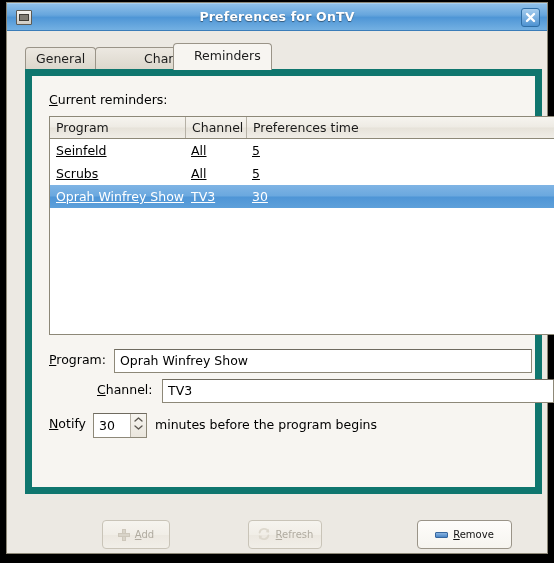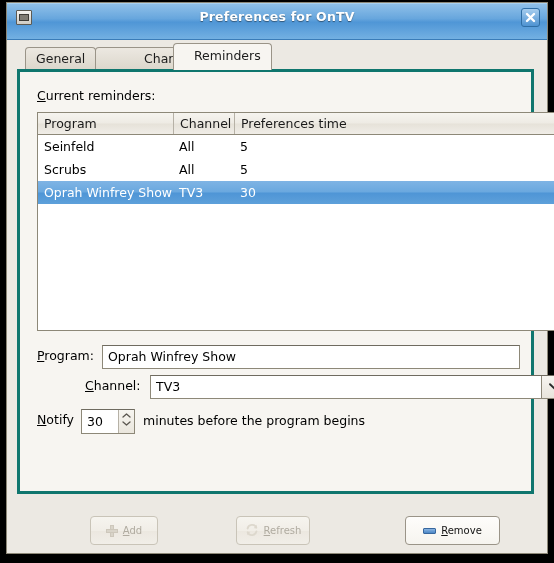--- a/index.html
+++ b/index.html
@@ -25,21 +25,21 @@
     height: 552px;
     background: #ece9e3;
     border: 1px solid #8d8878;
     box-sizing: border-box;
     box-shadow: 2px 2px 0 rgba(0,0,0,0.55);
   }
 
   
   .titlebar {
     position: relative;
-    height: 37px;
+    height: 28px;
     background: linear-gradient(to bottom, #8fc0e9 0%, #67a6dd 42%, #4f96d6 52%, #73b0e2 100%);
     border-bottom: 1px solid #3a7cb8;
     border-top: 1px solid #a8d0f0;
     box-sizing: border-box;
   }
   .title-text {
     position: absolute;
     left: 0; right: 0;
     top: 5px;
     text-align: center;
@@ -113,26 +113,26 @@
     z-index: 3;
     padding-left: 20px;
   }
   #tab-general { left: 0; }
   #tab-channels { left: 70px; padding-left: 48px; }
   #tab-reminders { left: 148px; }
 
   
   .tabpanel {
     position: absolute;
-    left: 10px;
+    left: 18px;
     top: 66px;
     width: 517px;
     height: 425px;
     background: #f7f5f1;
-    border: 3px solid #0f766e;
+    border: 7px solid #0f766e;
     box-sizing: border-box;
   }
 
   .section-label {
     position: absolute;
     left: 17px;
     top: 16px;
     font-size: 12.5px;
   }
   .acc { text-decoration: underline; }
@@ -179,20 +179,21 @@
     background: linear-gradient(to bottom, #7fb4e4 0%, #6aa8df 48%, #4e95d6 52%, #5ea0da 100%);
     color: #ffffff;
   }
   .cell {
     line-height: 23px;
     padding-left: 6px;
     font-size: 12.5px;
     box-sizing: border-box;
     white-space: nowrap;
     overflow: hidden;
+    text-decoration: underline;
   }
 
   
   .form-row {
     position: absolute;
     left: 17px;
     height: 24px;
   }
   .form-label {
     position: absolute;

